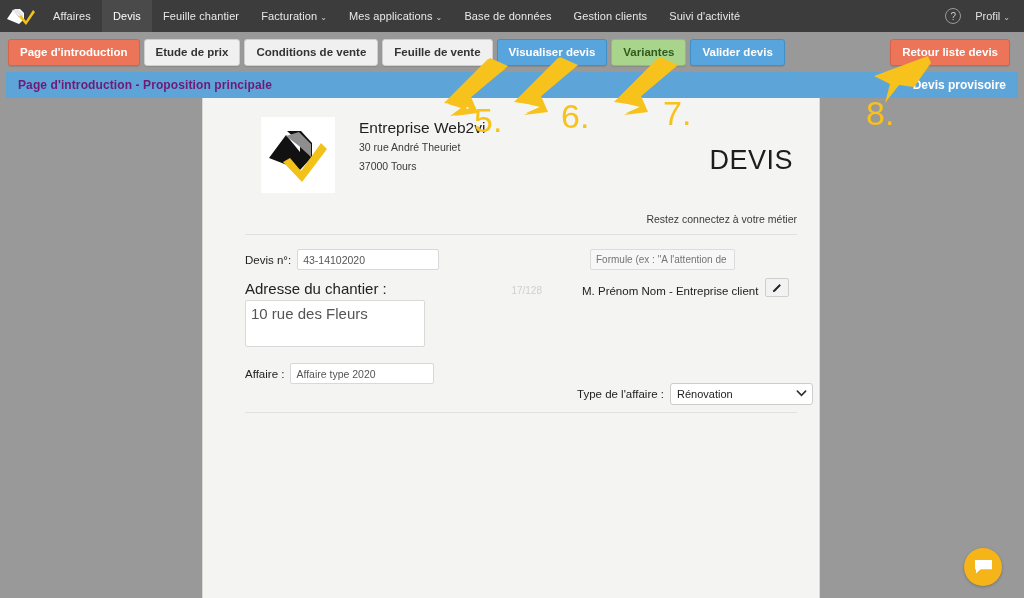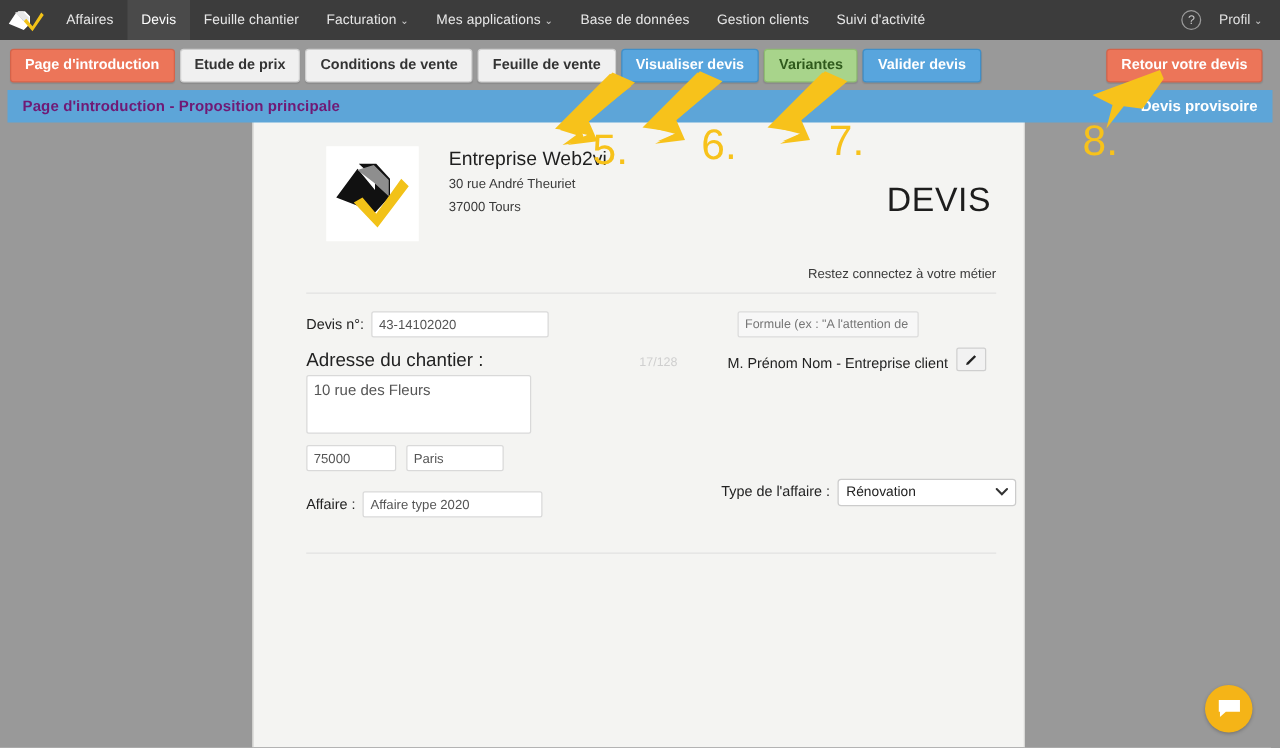--- a/index.html
+++ b/index.html
@@ -177,21 +177,21 @@
   .addr-label { font-size: 15px; color: #222; }
   .char-count {
     margin-left: auto; margin-right: 3px;
     font-size: 10px; color: #cfcfcf;
   }
   .addr-box {
     width: 180px; height: 47px;
     background: #ffffff;
     border: 1px solid #d9d9d9;
     border-radius: 2px;
-    font-size: 12px; color: #555;
+    font-size: 15px; color: #555;
     padding: 4px 5px;
     resize: none;
     font-family: "Liberation Sans", sans-serif;
     outline: none;
     display: block;
   }
   .cp-row { display: flex; gap: 8px; margin-top: 9px; margin-bottom: 16px; }
   .affaire-row { margin-top: 16px; }
 
   .formule-input {
@@ -336,21 +336,21 @@
       <span>Visualiser devis</span>
     </div>
     <div class="tabbtn tab-green">
       <span>Variantes</span>
     </div>
     <div class="tabbtn tab-blue">
       <span>Valider devis</span>
     </div>
     <div class="tab-spacer"></div>
     <div class="tabbtn tab-orange tab-return">
-      <span>Retour votre devis</span>
+      <span>Retour liste devis</span>
     </div>
   </div>
 
   <div class="titlebar">
     <div class="titlebar-left">Page d'introduction - Proposition principale</div>
     <div class="titlebar-right">Devis provisoire</div>
   </div>
 
   <div class="docpanel">
     <div class="doc-inner">
@@ -382,24 +382,20 @@
             <span class="flabel">Devis n°:</span>
             <input class="finput in-devis" type="text" value="43-14102020" style="">
           </div>
 
           <div class="addr-label-row">
             <span class="addr-label">Adresse du chantier :</span>
             <span class="char-count">17/128</span>
           </div>
           <textarea class="addr-box" style="">10 rue des Fleurs</textarea>
 
-          <div class="cp-row">
-            <input class="finput in-cp" type="text" value="75000" style="">
-            <input class="finput in-ville" type="text" value="Paris" style="">
-          </div>
 
           <div class="frow affaire-row">
             <span class="flabel">Affaire :</span>
             <input class="finput in-affaire" type="text" value="Affaire type 2020" style="">
           </div>
         </div>
 
         <div class="form-right">
           <input class="formule-input" type="text" placeholder="Formule (ex : &quot;A l'attention de :&quot;)" style="">
 

